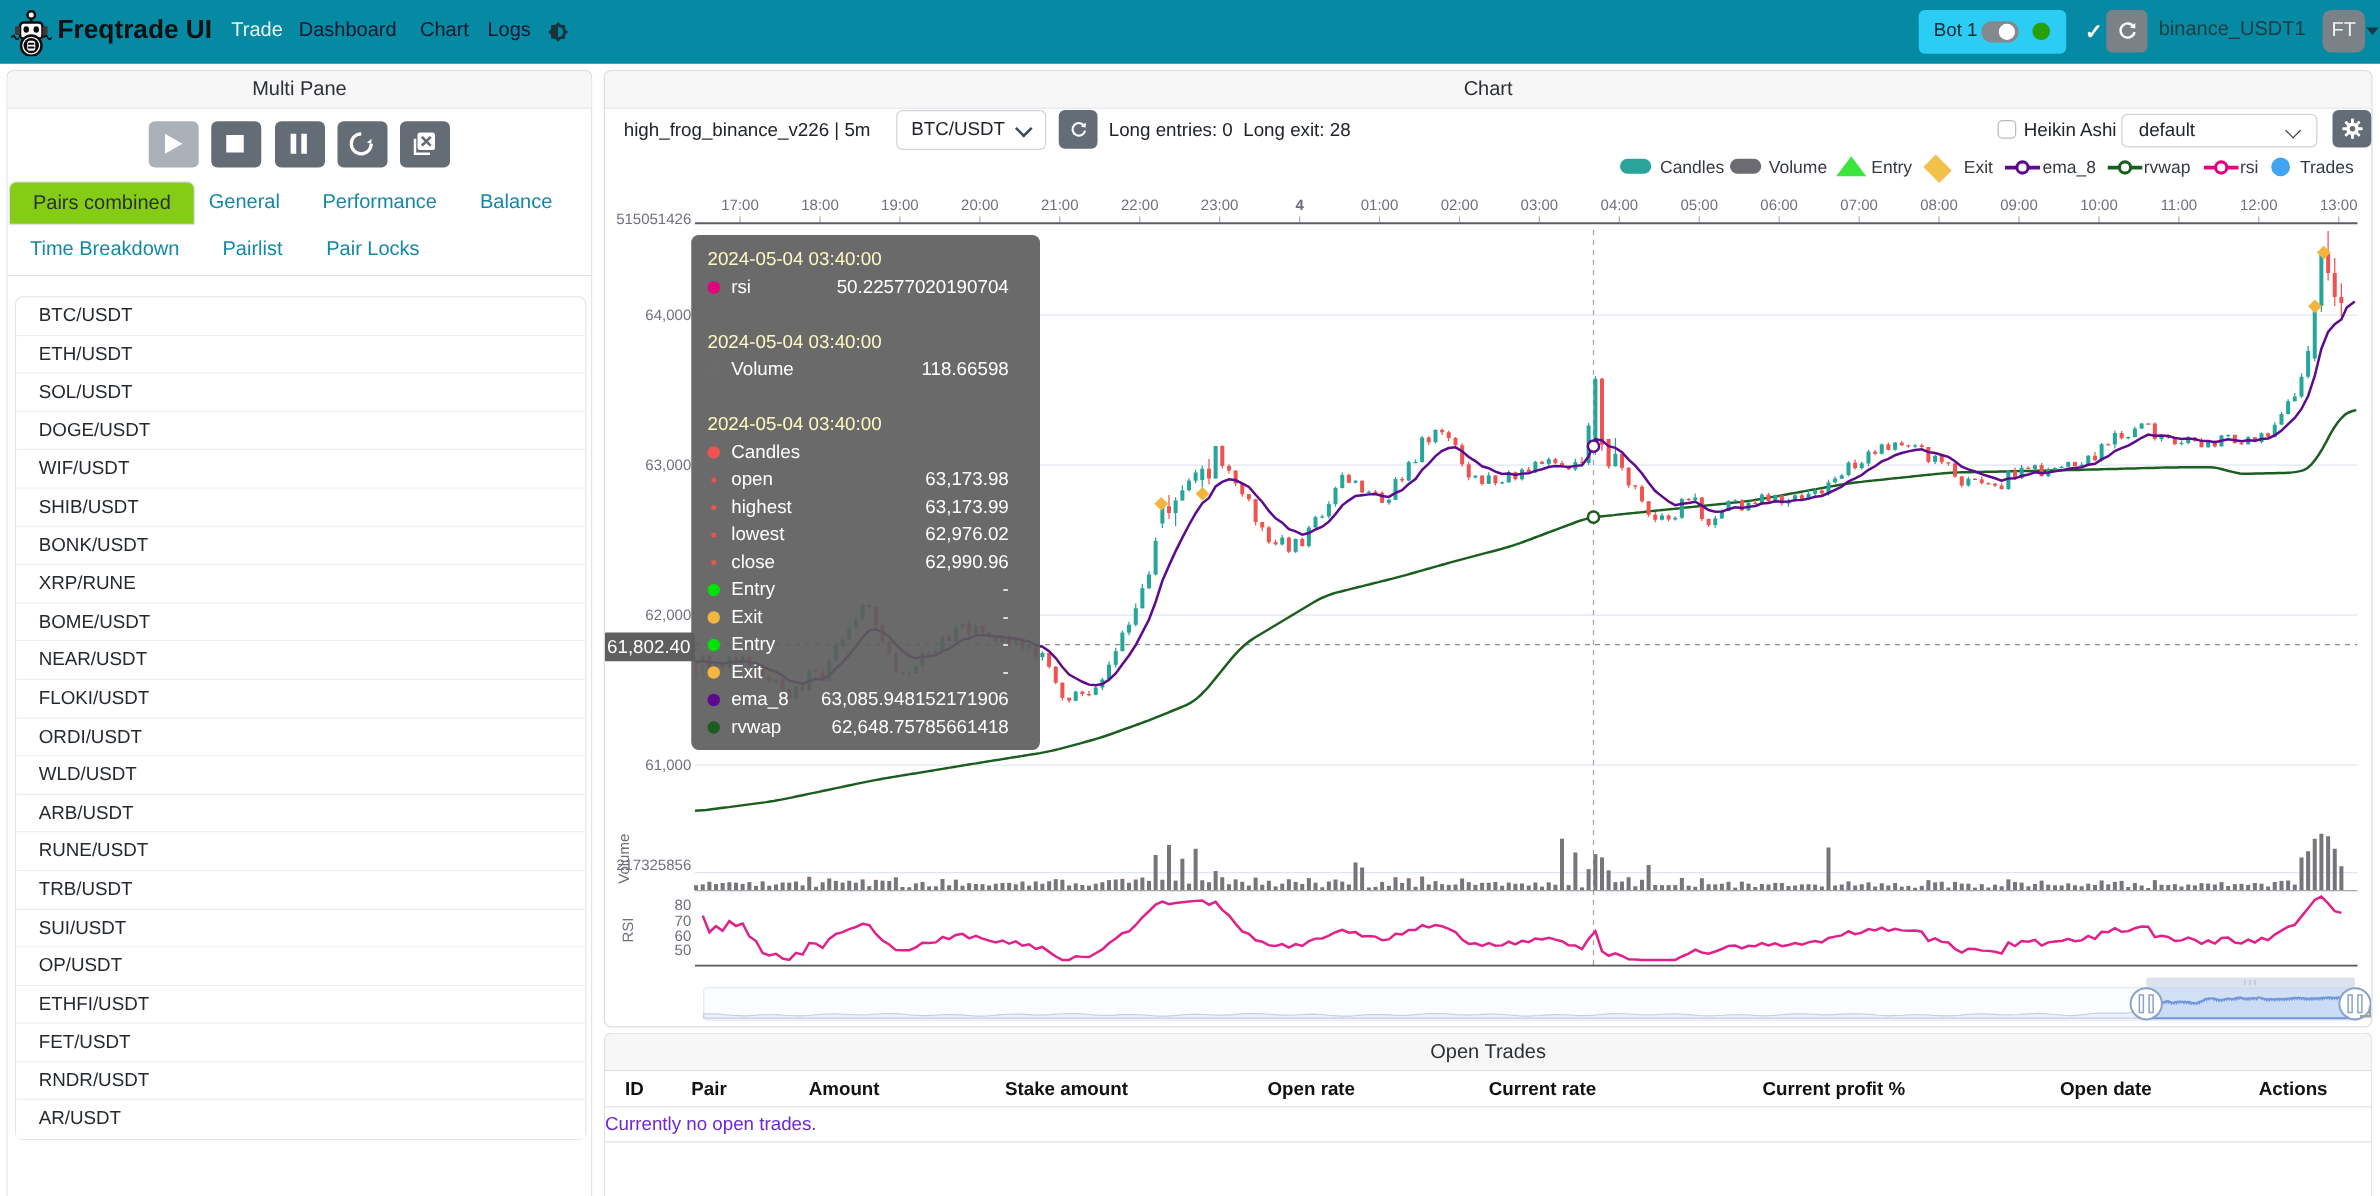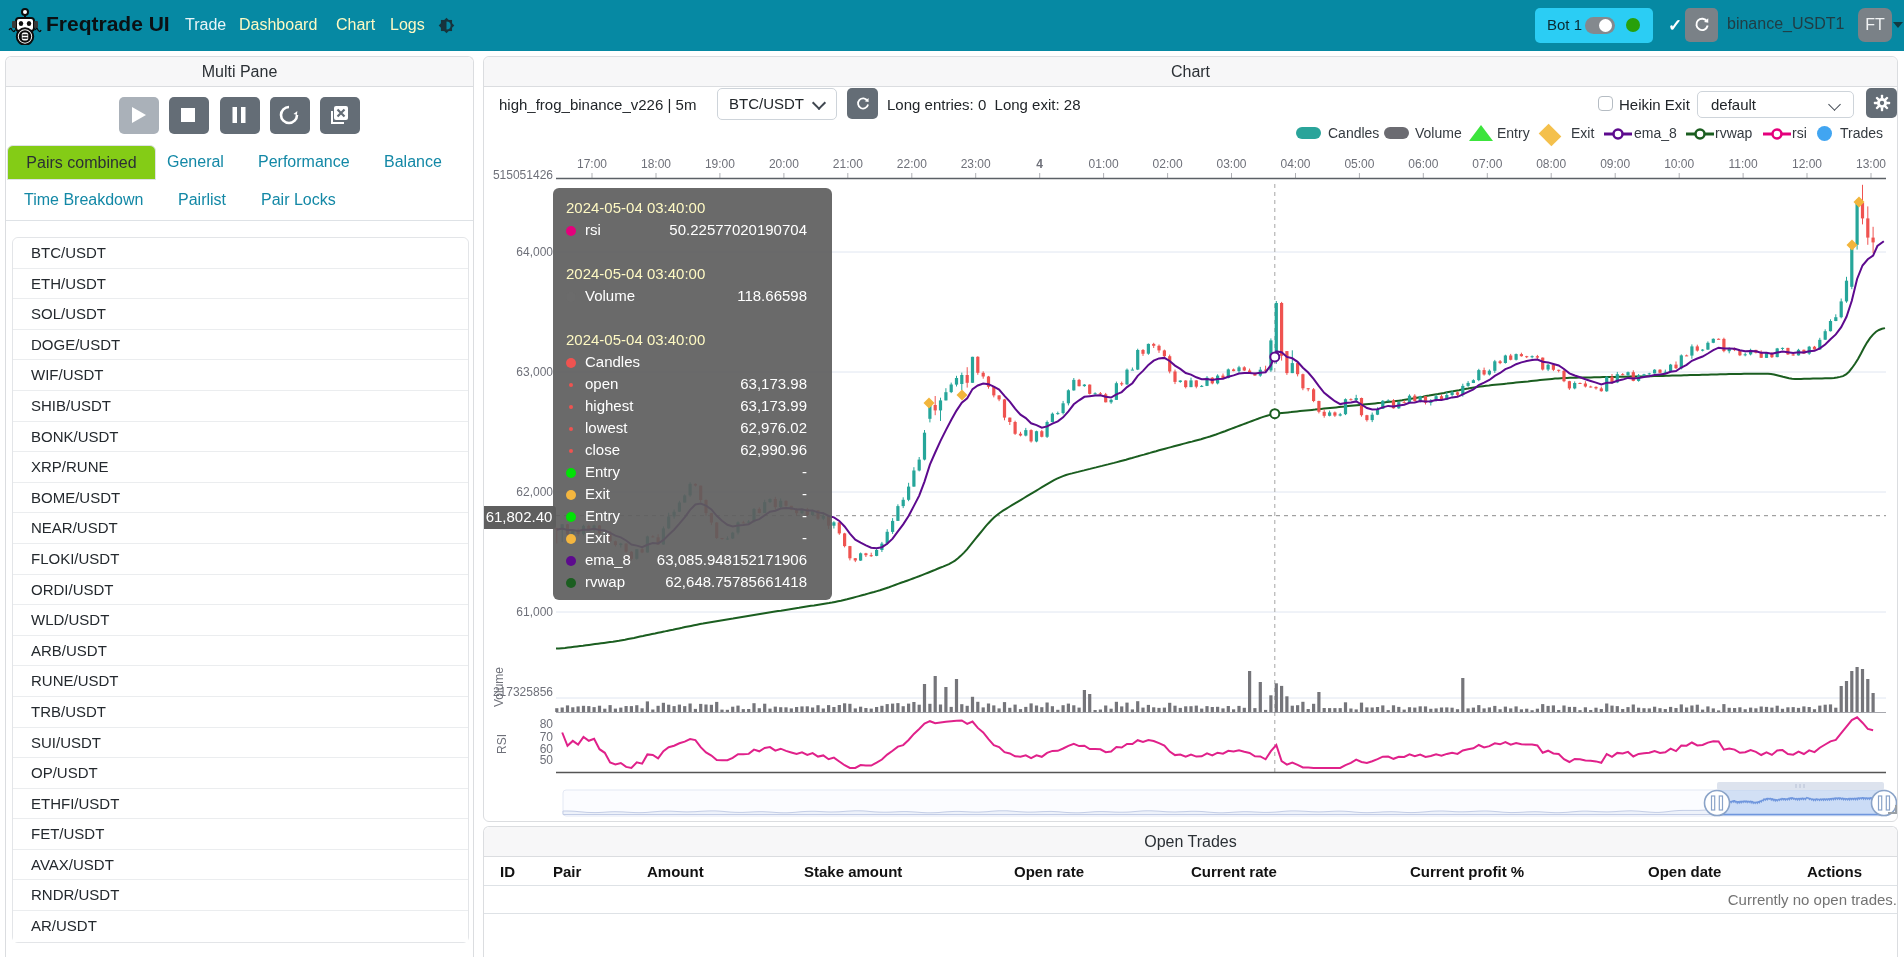--- a/index.html
+++ b/index.html
@@ -1,18 +1,18 @@
 <!DOCTYPE html>
 <html><head><meta charset="utf-8"><title>Freqtrade UI</title>
 <style>
 *{box-sizing:border-box;margin:0;padding:0}
 body{font-family:"Liberation Sans",sans-serif;background:#fff;width:1904px;height:957px;overflow:hidden;position:relative;color:#212529}
 .navbar{position:absolute;left:0;top:0;width:1904px;height:51px;background:#0689a3}
 .brand{position:absolute;left:46px;top:12px;font-size:21px;font-weight:bold;color:#0b1013}
-.navlink{position:absolute;top:16px;font-size:16px;color:#fef9c3}
+.navlink{position:absolute;top:16px;font-size:16px;color:#0f172a}
 .navlink.active{color:#e9f5f7}
 .card{position:absolute;background:#fff;border:1px solid #dbdde0;border-radius:6px}
 .cardhead{height:30px;background:#f7f7f8;border-bottom:1px solid #dbdde0;border-radius:6px 6px 0 0;text-align:center;font-size:16px;color:#2b3035;line-height:29px}
 
 #left{left:5px;top:56px;width:469px;height:910px;border-bottom:none;border-radius:6px 6px 0 0}
 .btnrow{position:absolute;left:0;top:40px;width:100%;text-align:center}
 .pbtn{display:inline-block;width:40px;height:37px;background:#646d76;border-radius:5px;margin:0 3px;position:relative;vertical-align:top}
 .pbtn.dis{background:#aab1b9}
 .pbtn svg{position:absolute;left:8px;top:6px}
 .tab{position:absolute;color:#1388a6;font-size:16px;white-space:nowrap}
@@ -34,21 +34,21 @@
 .tt{position:absolute;left:69px;top:131px;width:279px;height:412px;background:rgba(93,93,93,0.92);border-radius:6px;padding:9px 13px;z-index:5}
 .ttrow{height:22px;line-height:22px;font-size:15px;color:#fff;position:relative}
 .ttdate{color:#fef9c3}
 .ttdot{display:inline-block;width:10px;height:10px;border-radius:50%;margin-right:9px;vertical-align:-1px}
 .ttdot.sm{width:4px;height:4px;margin-left:3px;margin-right:12px;vertical-align:2px}
 .ttname{color:#fff}
 .ttval{position:absolute;right:12px;top:0;font-weight:normal}
 
 .thead{position:absolute;top:36px;left:0;width:100%;font-size:15px;font-weight:bold;color:#111}
 .thead span{position:absolute;top:0}
-.notr{position:absolute;top:64px;width:100%;text-align:right;font-size:15px;color:#737373}
+.notr{position:absolute;top:64px;width:100%;text-align:left;font-size:15px;color:#6d28d9}
 .hr{position:absolute;left:0;width:100%;border-top:1px solid #dee2e6}
 </style></head>
 <body>
 <div class="navbar">
   <svg width="34" height="40" viewBox="0 0 34 40" style="position:absolute;left:8px;top:5px">
     <circle cx="17" cy="7" r="3" fill="#fff" stroke="#0c0c0c" stroke-width="2"></circle>
     <line x1="17" y1="10" x2="17" y2="14" stroke="#0c0c0c" stroke-width="2"></line>
     <rect x="8" y="13" width="18" height="13" rx="3" fill="#fff" stroke="#0c0c0c" stroke-width="2"></rect>
     <rect x="4" y="16" width="4" height="7" rx="1" fill="#3a3a3a"></rect>
     <rect x="26" y="16" width="4" height="7" rx="1" fill="#3a3a3a"></rect>
@@ -138,21 +138,20 @@
 <div class="pairrow">FLOKI/USDT</div>
 <div class="pairrow">ORDI/USDT</div>
 <div class="pairrow">WLD/USDT</div>
 <div class="pairrow">ARB/USDT</div>
 <div class="pairrow">RUNE/USDT</div>
 <div class="pairrow">TRB/USDT</div>
 <div class="pairrow">SUI/USDT</div>
 <div class="pairrow">OP/USDT</div>
 <div class="pairrow">ETHFI/USDT</div>
 <div class="pairrow">FET/USDT</div>
-<div class="pairrow">AVAX/USDT</div>
 <div class="pairrow">RNDR/USDT</div>
 <div class="pairrow">AR/USDT</div>
     </div>
 </div>
 
 <div id="chartcard" class="card">
   <div class="cardhead">Chart</div>
   <svg width="1413" height="766" viewBox="484 56 1413 766" style="position:absolute;left:0;top:0">
       <line x1="556" y1="251.0" x2="1886" y2="251.0" stroke="#e0e6f1" stroke-width="1"></line>
       <line x1="556" y1="371.0" x2="1886" y2="371.0" stroke="#e0e6f1" stroke-width="1"></line>
@@ -993,21 +992,21 @@
     <span class="stratname">high_frog_binance_v226 | 5m</span>
     <div class="select" style="left:233px;top:1px;width:120px;height:32px;line-height:30px;padding-left:11px">BTC/USDT<span class="chev" style="right:12px;top:9px"></span></div>
     <div class="gbtn" style="left:363px;top:1px;width:31px;height:31px">
         <svg width="16" height="16" viewBox="0 0 20 20" style="position:absolute;left:8px;top:8px">
           <path d="M15.6 6.2 A6.3 6.3 0 1 0 16.3 10.6" fill="none" stroke="#fff" stroke-width="2.2"></path>
           <path d="M16.9 2.6 L17 7.6 L12.2 6.7 Z" fill="#fff"></path>
         </svg>
       </div>
     <span style="position:absolute;left:403px;top:9px;font-size:15px">Long entries: 0&nbsp;&nbsp;Long exit: 28</span>
     <span style="position:absolute;left:1114px;top:9px;width:15px;height:15px;border:1px solid #b5bcc3;border-radius:4px;background:#fff"></span>
-    <span style="position:absolute;left:1135px;top:9px;font-size:15px">Heikin Exit</span>
+    <span style="position:absolute;left:1135px;top:9px;font-size:15px">Heikin Ashi</span>
     <div class="select" style="left:1213px;top:4px;width:157px;height:27px;line-height:25px;padding-left:13px">default<span class="chev" style="right:14px;top:8px;width:9px;height:9px;border-width:1.6px"></span></div>
     <div class="gbtn" style="left:1382px;top:1px;width:31px;height:30px">
         <svg width="20" height="20" viewBox="0 0 24 24" style="position:absolute;left:6px;top:5px" fill="#fff">
           <rect x="10.6" y="2.2" width="2.8" height="4.5" rx="0.9" transform="rotate(0 12 12)"></rect>
           <rect x="10.6" y="2.2" width="2.8" height="4.5" rx="0.9" transform="rotate(45 12 12)"></rect>
           <rect x="10.6" y="2.2" width="2.8" height="4.5" rx="0.9" transform="rotate(90 12 12)"></rect>
           <rect x="10.6" y="2.2" width="2.8" height="4.5" rx="0.9" transform="rotate(135 12 12)"></rect>
           <rect x="10.6" y="2.2" width="2.8" height="4.5" rx="0.9" transform="rotate(180 12 12)"></rect>
           <rect x="10.6" y="2.2" width="2.8" height="4.5" rx="0.9" transform="rotate(225 12 12)"></rect>
           <rect x="10.6" y="2.2" width="2.8" height="4.5" rx="0.9" transform="rotate(270 12 12)"></rect>

